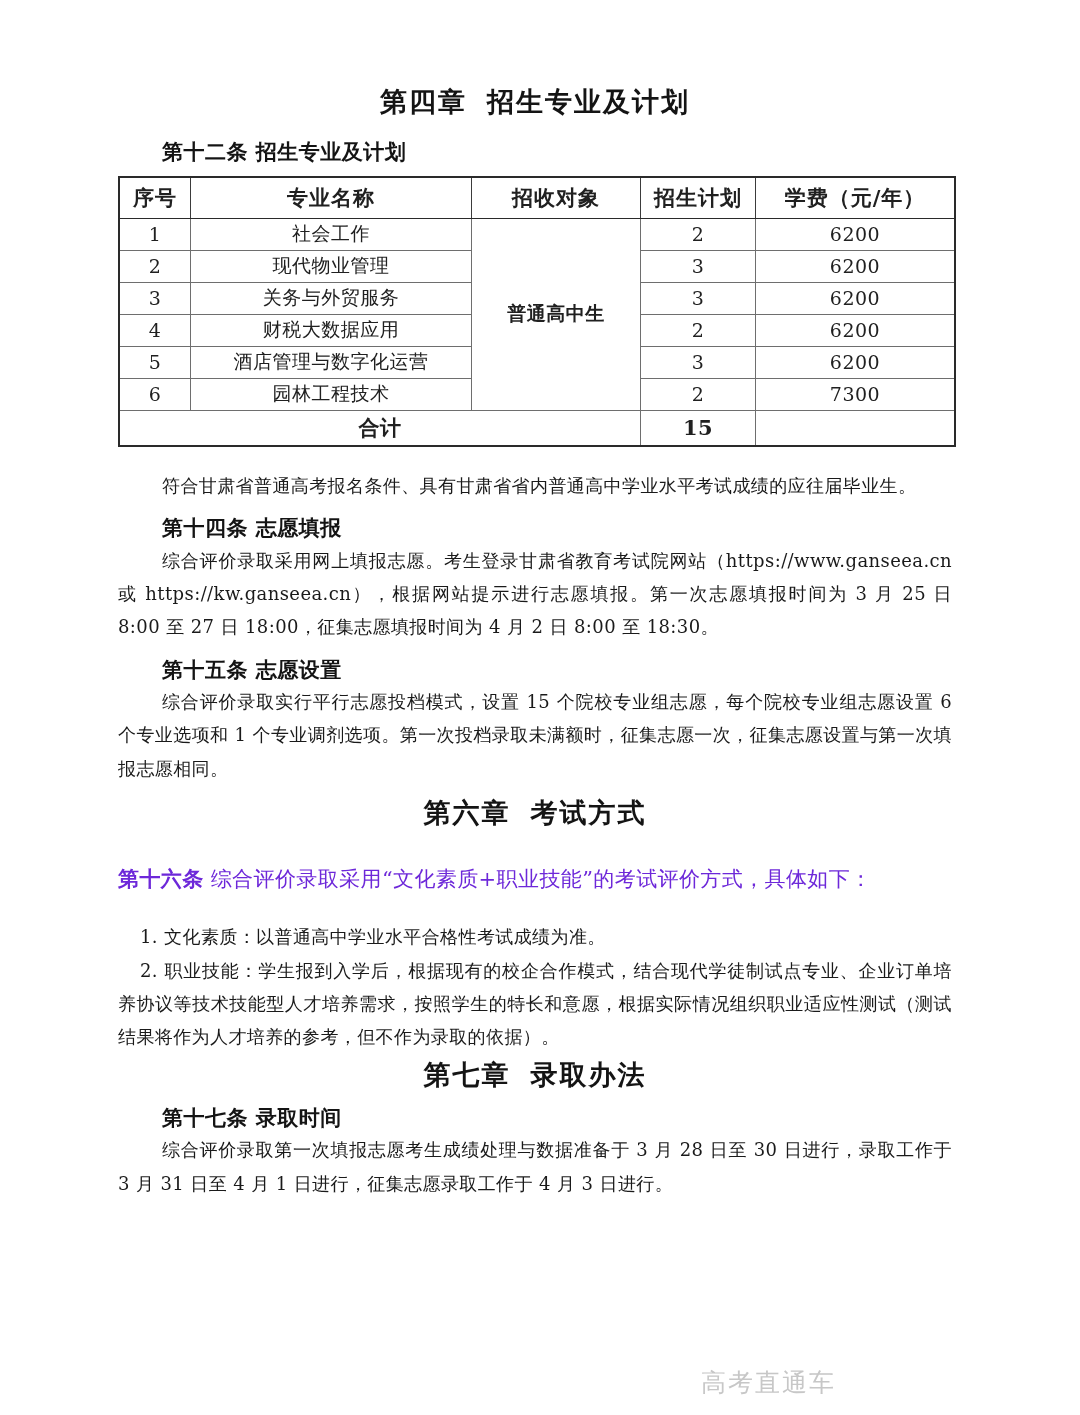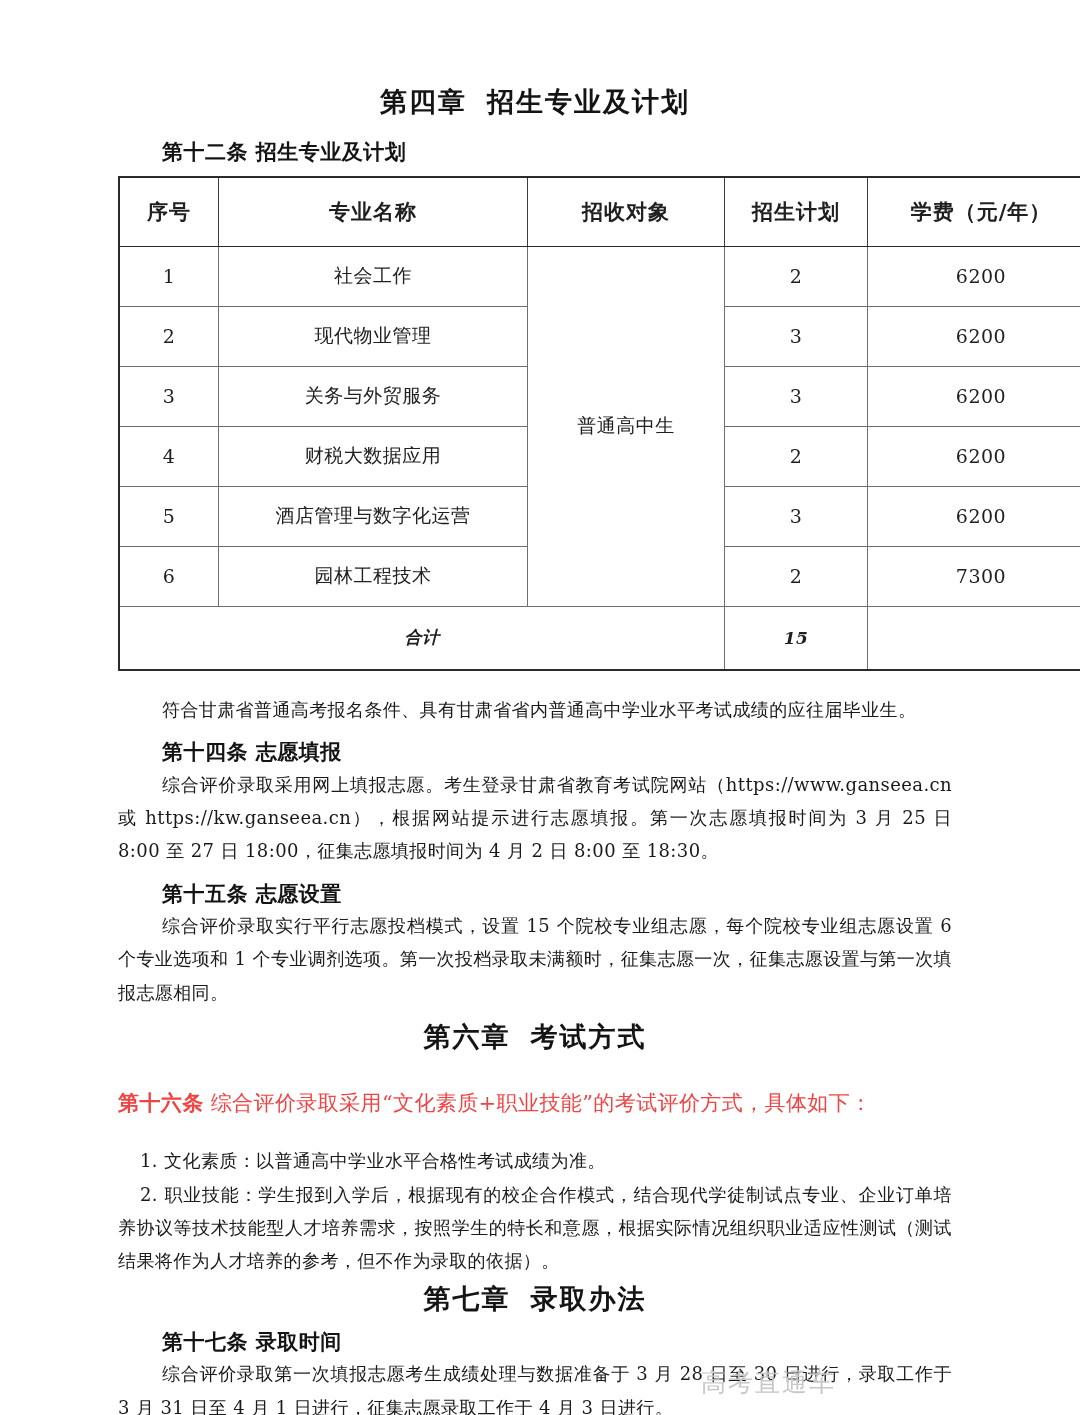--- a/index.html
+++ b/index.html
@@ -54,21 +54,21 @@
     letter-spacing: 0.5px;
     color: #141414;
   }
 
   .article-inline {
     font-size: 21px;
     line-height: 1.85;
     letter-spacing: 0.4px;
     text-align: justify;
     text-justify: inter-ideograph;
-    color: #ef4444;
+    color: #6d28d9;
   }
   .article-inline .lead {
     font-weight: bold;
   }
 
   p.body-text {
     font-size: 18px;
     line-height: 1.85;
     letter-spacing: 0.4px;
     text-indent: 44px;
@@ -92,50 +92,50 @@
     border-collapse: collapse;
     width: 820px;
     margin: 0;
     table-layout: fixed;
     font-size: 19px;
   }
   .plan-table td, .plan-table th {
     border: 1px solid #3b3b3b;
     text-align: center;
     vertical-align: middle;
-    padding: 15px;
+    padding: 1px;
     height: 29px;
     font-weight: normal;
     color: #202020;
     letter-spacing: 0.5px;
   }
   .plan-table thead td {
     height: 38px;
     font-size: 21px;
     font-weight: bold;
     letter-spacing: 1px;
   }
   .plan-table .outer-top td { border-top: 2px solid #2a2a2a; }
   .plan-table tr.header-row td { border-bottom: 1.5px solid #2a2a2a; }
   .plan-table tr.total-row td {
     border-top: 1.5px solid #2a2a2a;
     border-bottom: 2px solid #2a2a2a;
     height: 32px;
     font-weight: bold;
-    font-size: 17px;
-    font-style: italic;
+    font-size: 21px;
   }
   .plan-table td.col-no    { width: 68px; border-left: 2px solid #2a2a2a; }
   .plan-table td.col-name  { width: 278px; }
   .plan-table td.col-obj   { width: 166px; }
   .plan-table td.col-plan  { width: 112px; }
   .plan-table td.col-fee   { width: 196px; border-right: 2px solid #2a2a2a; }
 
   .plan-table td.merged-obj {
     vertical-align: middle;
+    font-weight: bold;
   }
   .plan-table tbody td {
     border-color: #6e6e6e;
   }
   .plan-table tbody td.col-no { border-left-color: #2a2a2a; }
   .plan-table tbody td.col-fee { border-right-color: #2a2a2a; }
   .plan-table tbody tr:last-of-type.data-row td { border-bottom-color: #6e6e6e; }
 
   
   .watermark {

